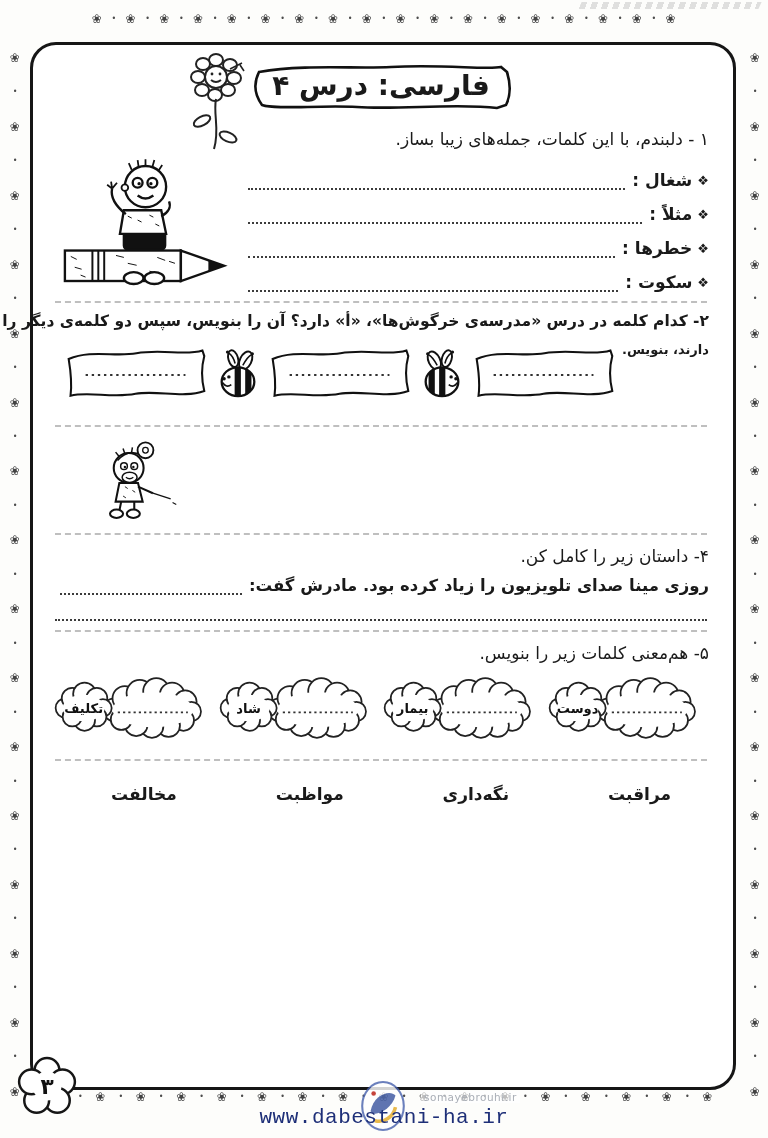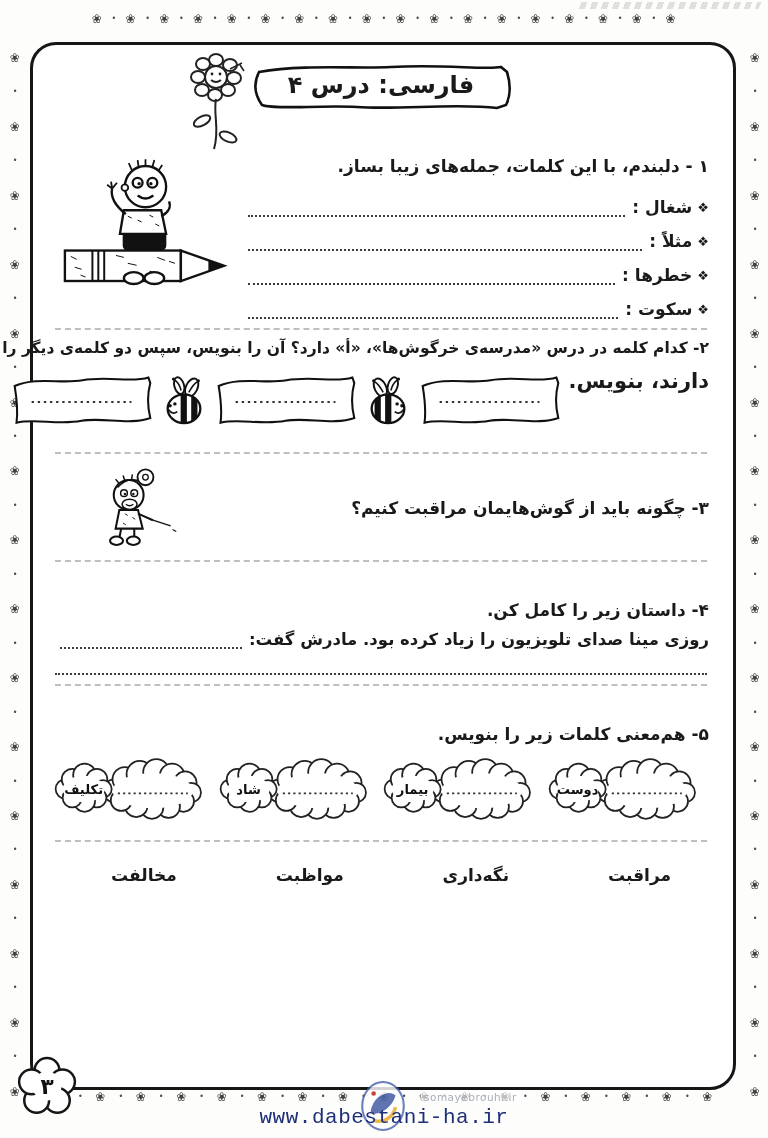--- a/index.html
+++ b/index.html
@@ -24,38 +24,38 @@
   
   .frame{
     position:absolute;left:30px;top:42px;width:706px;height:1048px;
     border:3px solid #161616;border-radius:26px;background:#fff;
     box-sizing:border-box;padding:8px 24px 0 20px;
     display:flex;flex-direction:column;z-index:3;
   }
   .rtl{direction:rtl;}
   .divider{border-top:2px dashed #b4b4b4;margin:9px 2px;opacity:.85;}
   .dots{flex:1 1 auto;border-bottom:2.5px dotted #3c3c3c;height:13px;margin:0 7px;}
-  .q-heading{font-weight:bold;font-size:17px;line-height:1.45;margin-top:27px;}
+  .q-heading{font-weight:normal;font-size:17px;line-height:1.45;}
   
   .title-row{position:relative;height:74px;flex:none;}
   .banner-wrap{position:absolute;left:50%;transform:translateX(-50%);top:6px;width:272px;height:56px;}
   .banner-wrap svg{position:absolute;inset:0;}
   .banner-text{position:absolute;inset:0;display:flex;align-items:center;justify-content:center;
-    font-weight:bold;font-size:24px;padding-bottom:4px;text-align:right;}
+    font-weight:bold;font-size:28px;padding-bottom:4px;text-align:right;}
   .title-flower{position:absolute;left:50%;margin-left:-195px;top:-2px;}
   
   .q1-block{position:relative;flex:none;}
   .q1-items{padding-left:188px;margin-top:4px;}
   .q1-item{display:flex;direction:rtl;align-items:flex-end;height:34px;font-size:17px;font-weight:bold;}
   .bullet{font-size:13px;margin-left:5px;padding-bottom:2px;}
   .boy-pencil{position:absolute;left:6px;top:28px;}
   
   .q2-line1{font-weight:bold;font-size:15.5px;white-space:nowrap;letter-spacing:-.2px;}
   .q2-row{display:flex;direction:rtl;align-items:center;gap:5px;margin-top:6px;height:80px;}
-  .q2-line2{font-weight:bold;font-size:21px;align-self:flex-start;margin-top:6px;white-space:nowrap;}
+  .q2-line2{font-weight:bold;font-size:13px;align-self:flex-start;margin-top:6px;white-space:nowrap;}
   
   .q3-block{position:relative;height:88px;flex:none;}
   .q3-block .q-heading{text-align:right;padding-top:6px;}
   .doctor{position:absolute;left:28px;top:4px;}
   
   .q4-story{display:flex;direction:rtl;align-items:flex-end;font-size:16.5px;font-weight:bold;margin-top:8px;}
   .q4-line{margin-top:14px;border-bottom:2.5px dotted #3c3c3c;height:10px;margin-left:2px;margin-right:2px;}
   
   .clouds-row{display:flex;direction:rtl;justify-content:space-between;margin-top:4px;}
   
@@ -359,21 +359,20 @@
       <svg width="146" height="62" viewBox="0 0 155 64" fill="none">
         <path d="M6,16 C30,6 55,14 78,10 C105,5 130,13 148,7 L150,13 C146,28 148,42 150,50 C128,58 100,49 77,53 C52,58 28,50 8,55 C10,40 8,28 6,16 Z" fill="#fff" stroke="#111" stroke-width="2.2"></path>
         <path d="M24,33 H130" stroke="#333" stroke-width="2.2" stroke-dasharray="2.5 4"></path>
       </svg>
     </span>
   </div>
 
   <div class="divider"></div>
 
   <div class="q3-block">
-    <div class="q-heading rtl">۳- چگونه باید از گوش‌هایمان مراقبت کنیم؟</div>
     <div class="doctor">
       <svg width="100" height="84" viewBox="0 0 105 90" fill="none" stroke="#111" stroke-width="2.2">
         <circle cx="50" cy="30" r="16" fill="#fff"></circle>
         <path d="M40,18 l-4,-5 M46,15 l-2,-6 M53,14 l1,-6" stroke-width="1.6"></path>
         <path d="M38,22 Q50,8 64,17" stroke-width="1.8"></path>
         <circle cx="68" cy="11" r="8.5" fill="#fff" stroke-width="2"></circle>
         <circle cx="68" cy="11" r="3" stroke-width="1.4"></circle>
         <circle cx="45" cy="28" r="3.6" fill="#fff" stroke-width="1.6"></circle>
         <circle cx="56" cy="28" r="3.6" fill="#fff" stroke-width="1.6"></circle>
         <circle cx="46" cy="29" r="1.3" fill="#111" stroke="none"></circle>

